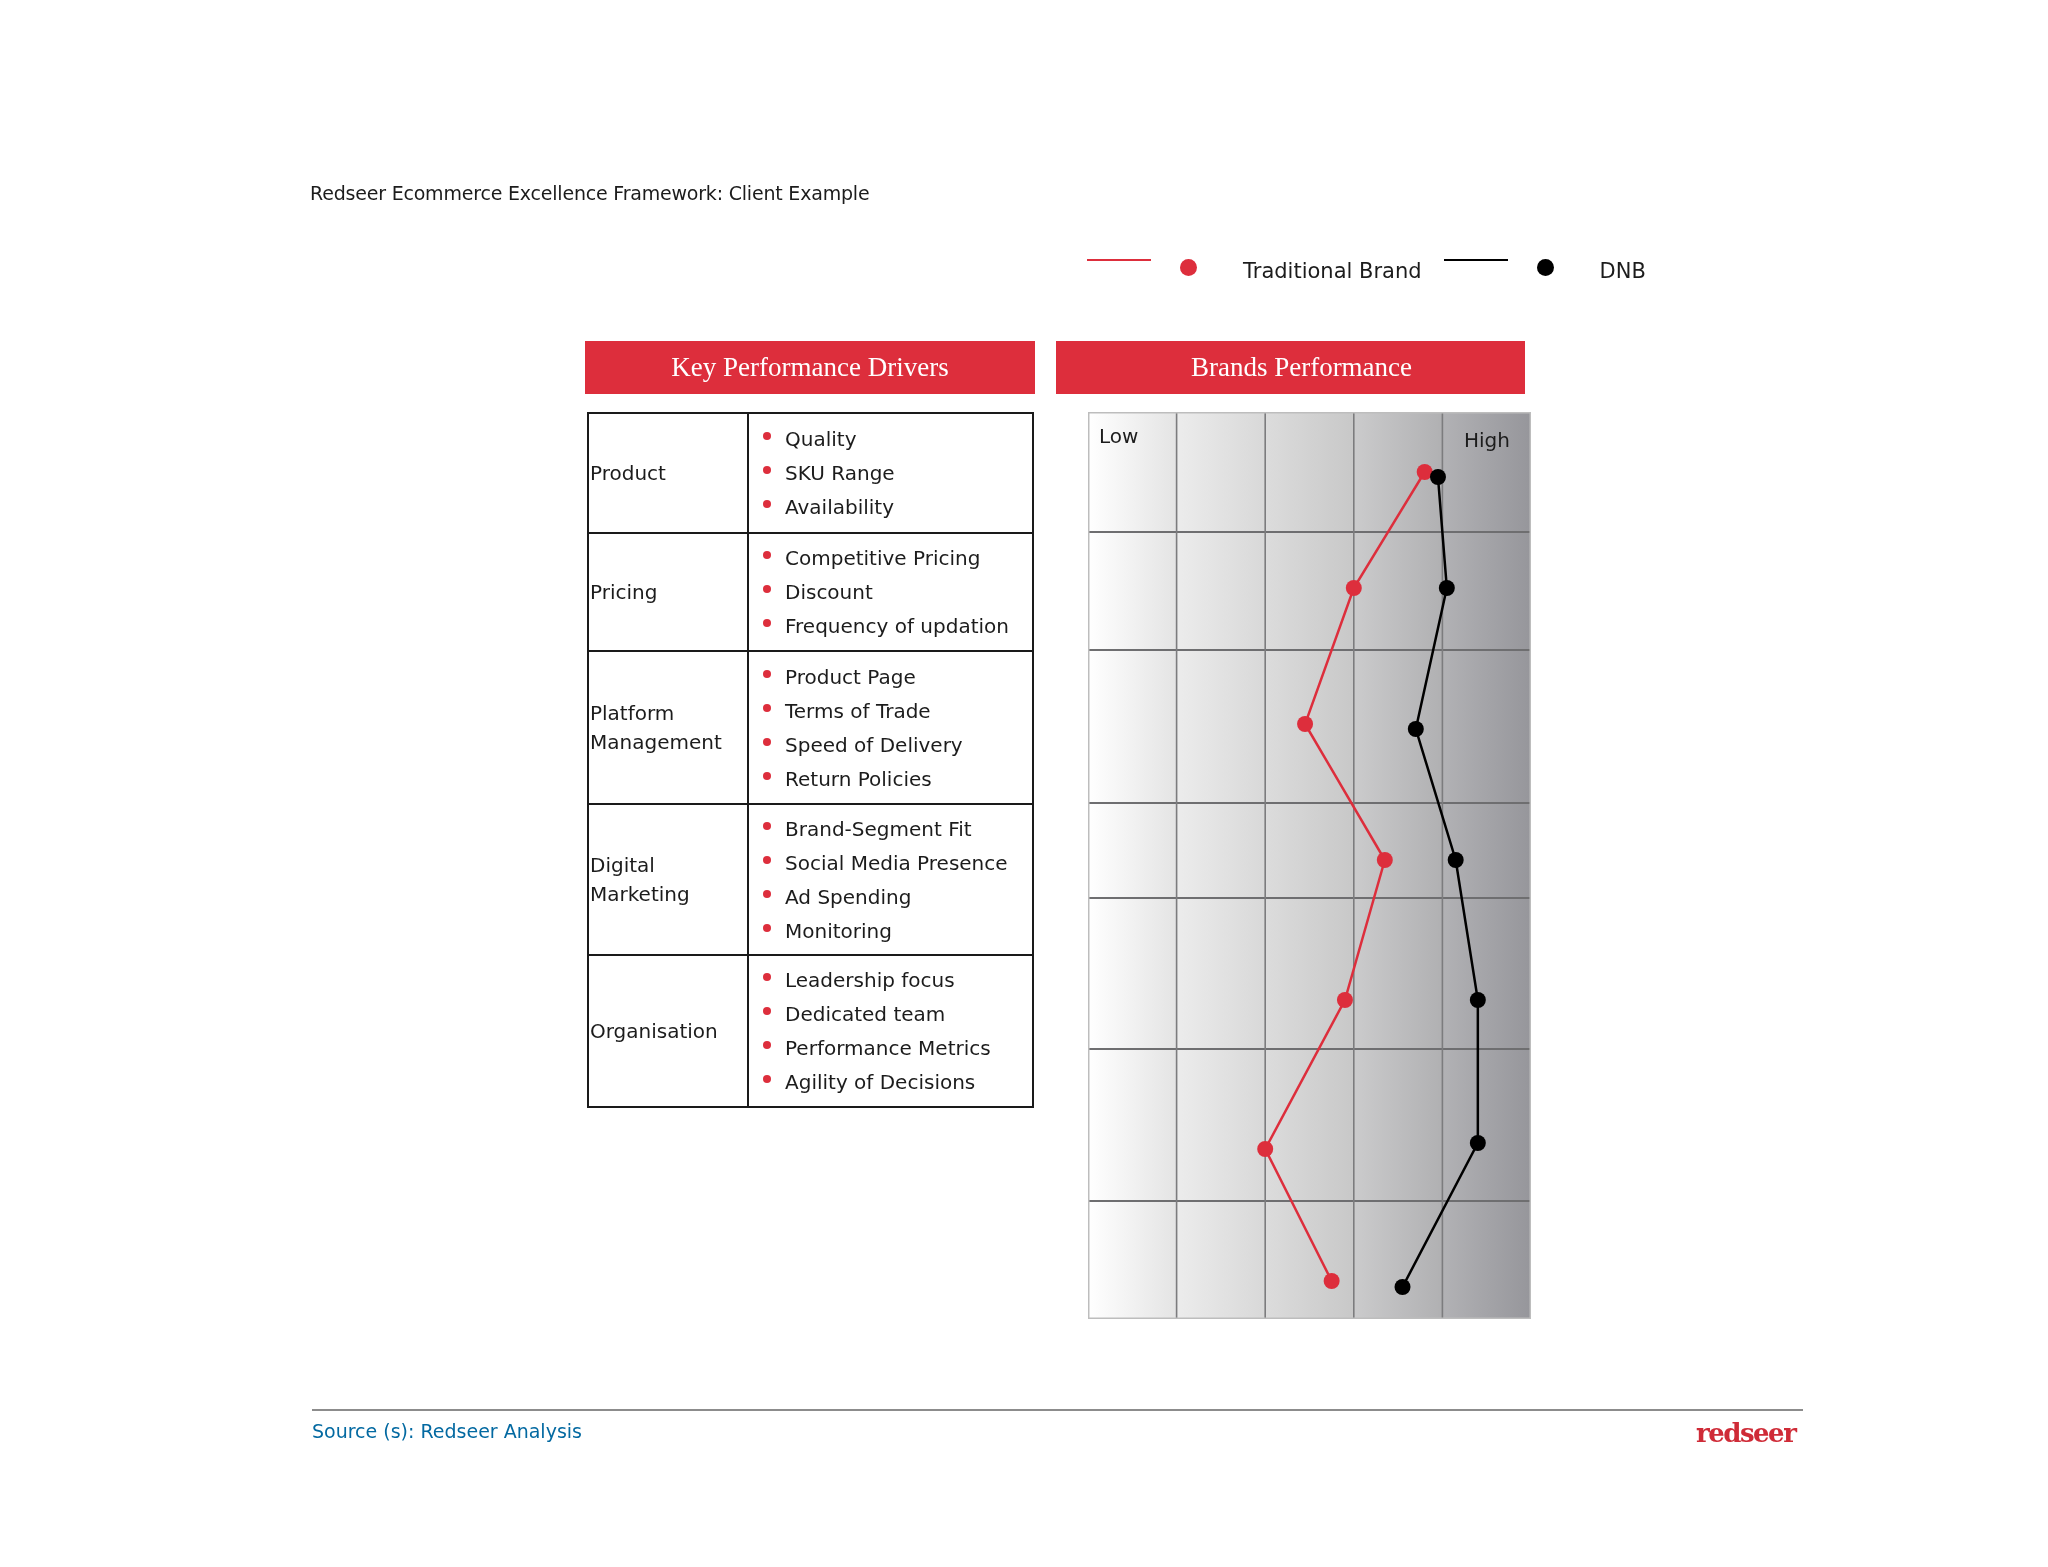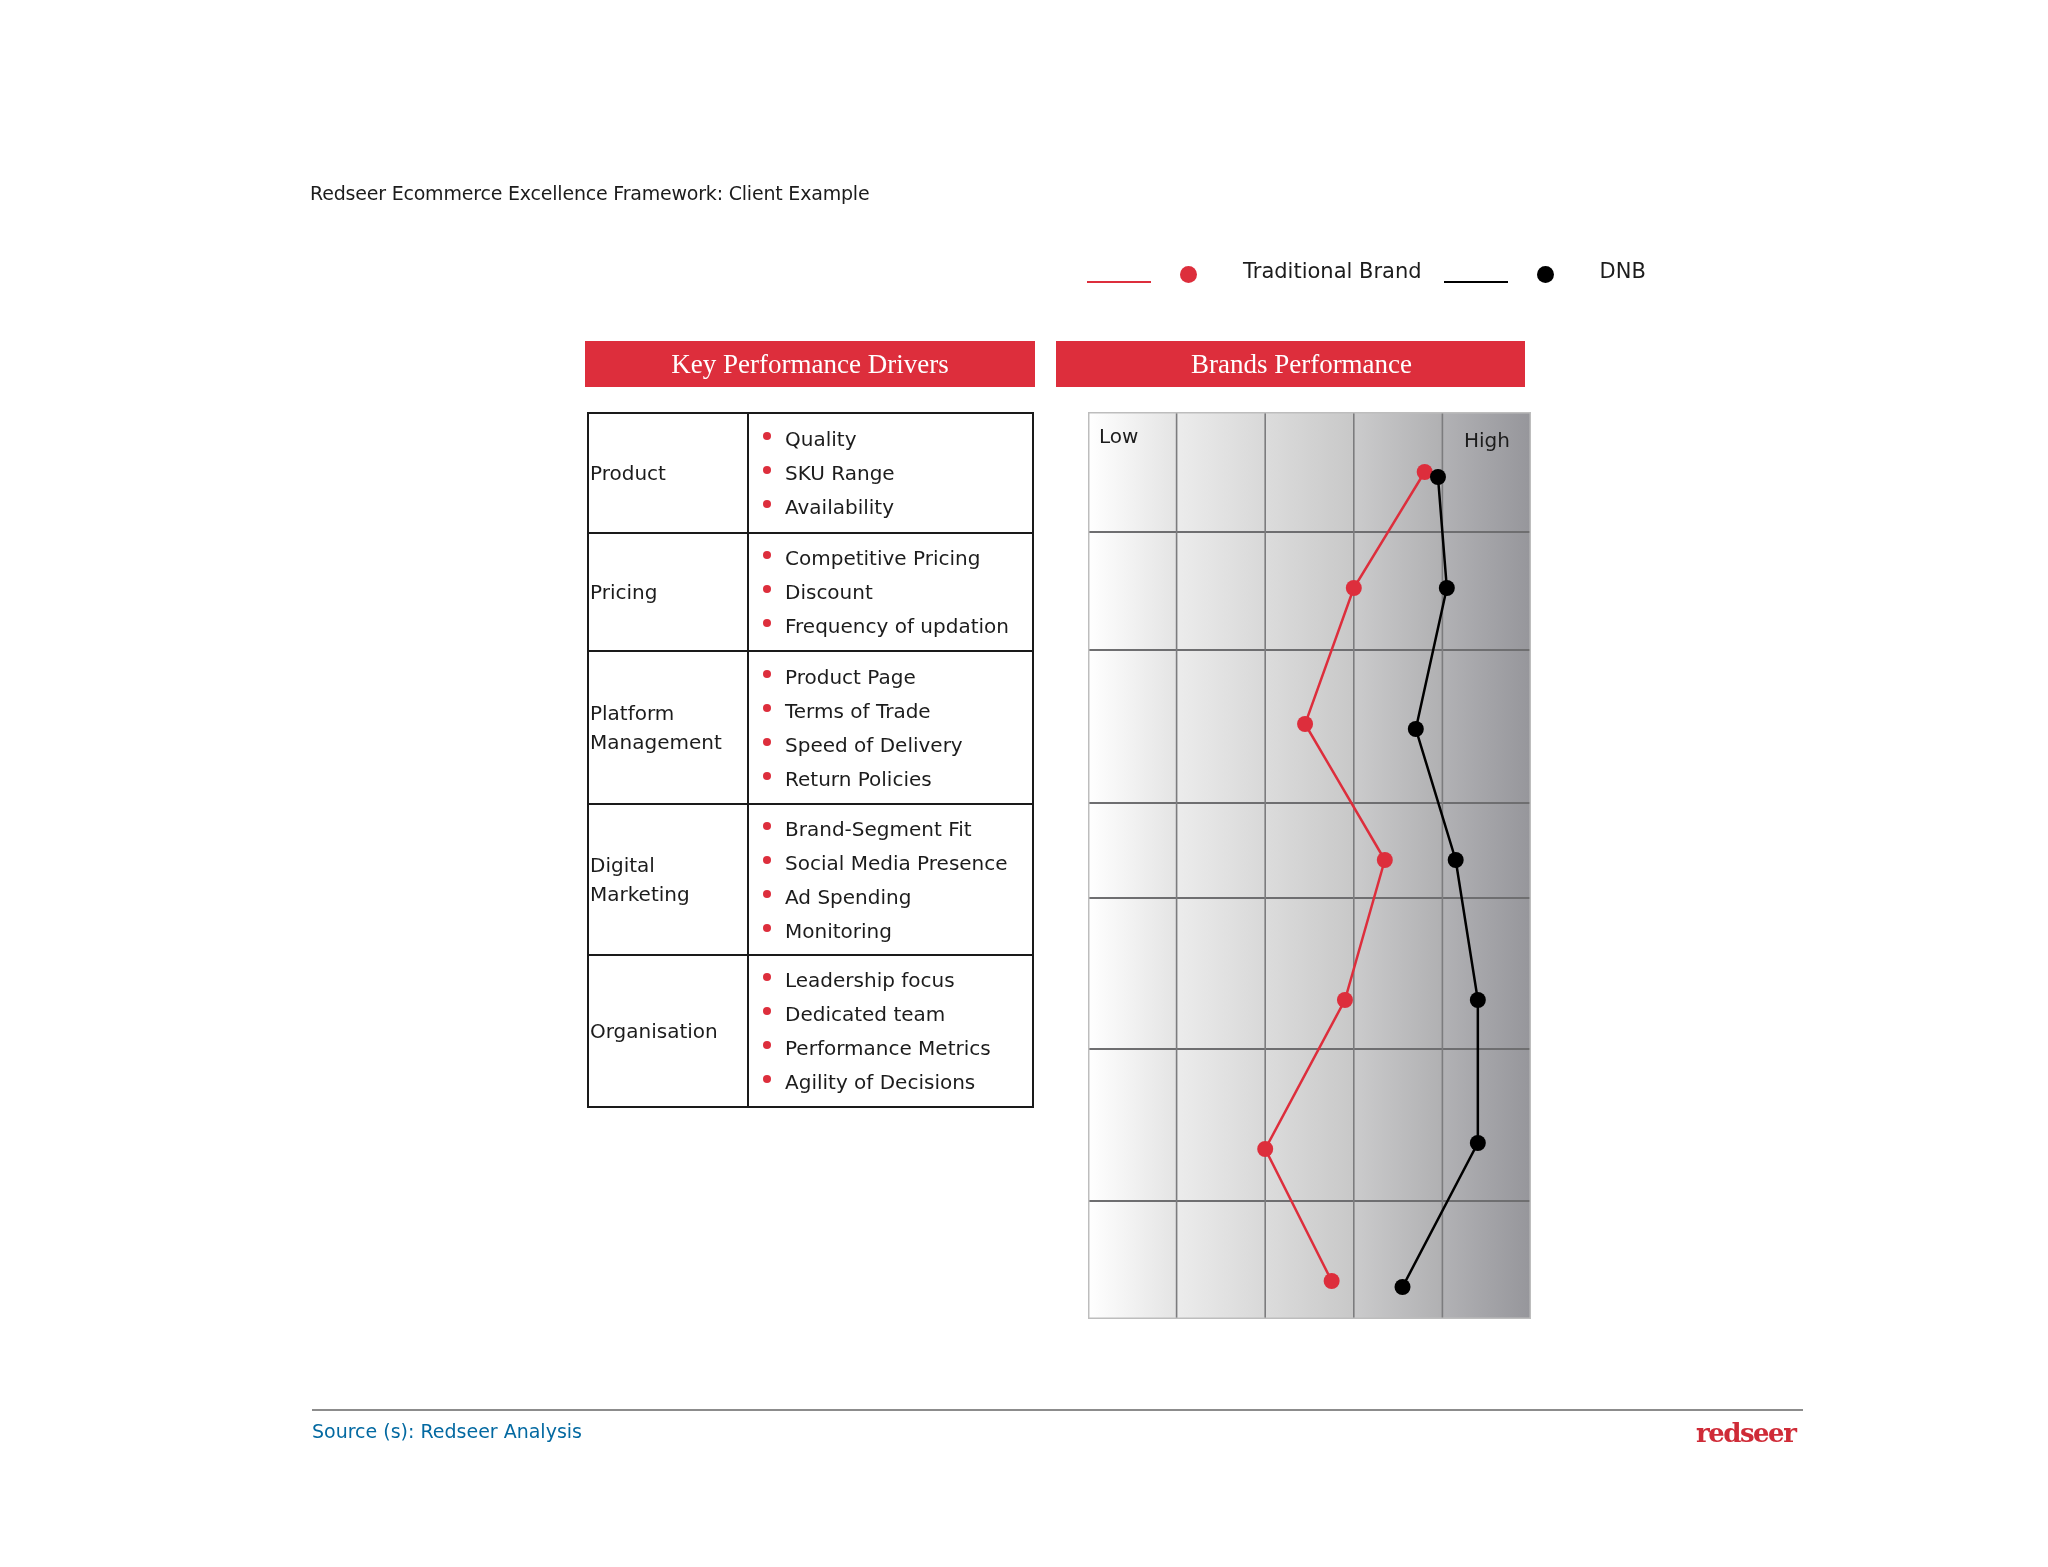--- a/index.html
+++ b/index.html
@@ -1,24 +1,24 @@
 <!DOCTYPE html>
 <html><head>
 <meta charset="utf-8">
 <style>
   html, body { margin:0; padding:0; background:#ffffff; }
   body { width:2048px; height:1567px; position:relative; overflow:hidden; font-family:"DejaVu Sans", sans-serif; color:#1a1a1a; }
   .title { position:absolute; left:310px; top:182px; font-size:19px; color:#1c1c1c; letter-spacing:-0.2px; }
   .legend { position:absolute; left:1087px; top:258px; height:26px; display:flex; align-items:center; font-size:21px; color:#1c1c1c; }
-  .legend .item { display:flex; align-items:flex-end;gap:32px; }
+  .legend .item { display:flex; align-items:flex-start;gap:32px; }
   .legend .ln { width:64px; height:2px; }
   .legend .dot { width:17px; height:17px; border-radius:50%; margin-left:-3px; }
   .legend .lbl { margin-left:14px; }
   .legend .item + .item { margin-left:22px; }
-  .hdr { position:absolute; top:341px; height:46px; background:#dd2e3c; color:#ffffff; font-family:"Liberation Serif", serif; font-size:27px; display:flex; align-items:center; justify-content:center; }
+  .hdr { position:absolute; top:341px; height:53px; background:#dd2e3c; color:#ffffff; font-family:"Liberation Serif", serif; font-size:27px; display:flex; align-items:center; justify-content:center; }
   .hdr.left { left:585px; width:450px; }
   .hdr.right { left:1056px; width:447px;padding-left:22px; }
   table.kpd { position:absolute; left:587px; top:412px; width:447px; border-collapse:collapse; table-layout:fixed; }
   table.kpd td { border:2.5px solid #1a1a1a; padding:0; vertical-align:middle; font-size:20px; color:#1c1c1c; }
   table.kpd td.cat { width:157px; padding-left:1px; line-height:29px; }
   table.kpd td.drv { padding-left:14px; }
   .drv ul { list-style:none; margin:0; padding:0; }
   .drv li { display:flex; align-items:center; height:34px; white-space:nowrap;text-align:center; }
   .drv .bul { width:8px; height:8px; border-radius:50%; background:#dd2e3c; margin-right:14px; flex:none; position:relative; top:-3px; }
   .chart { position:absolute; left:1088px; top:412px; width:443px; height:907px; }

